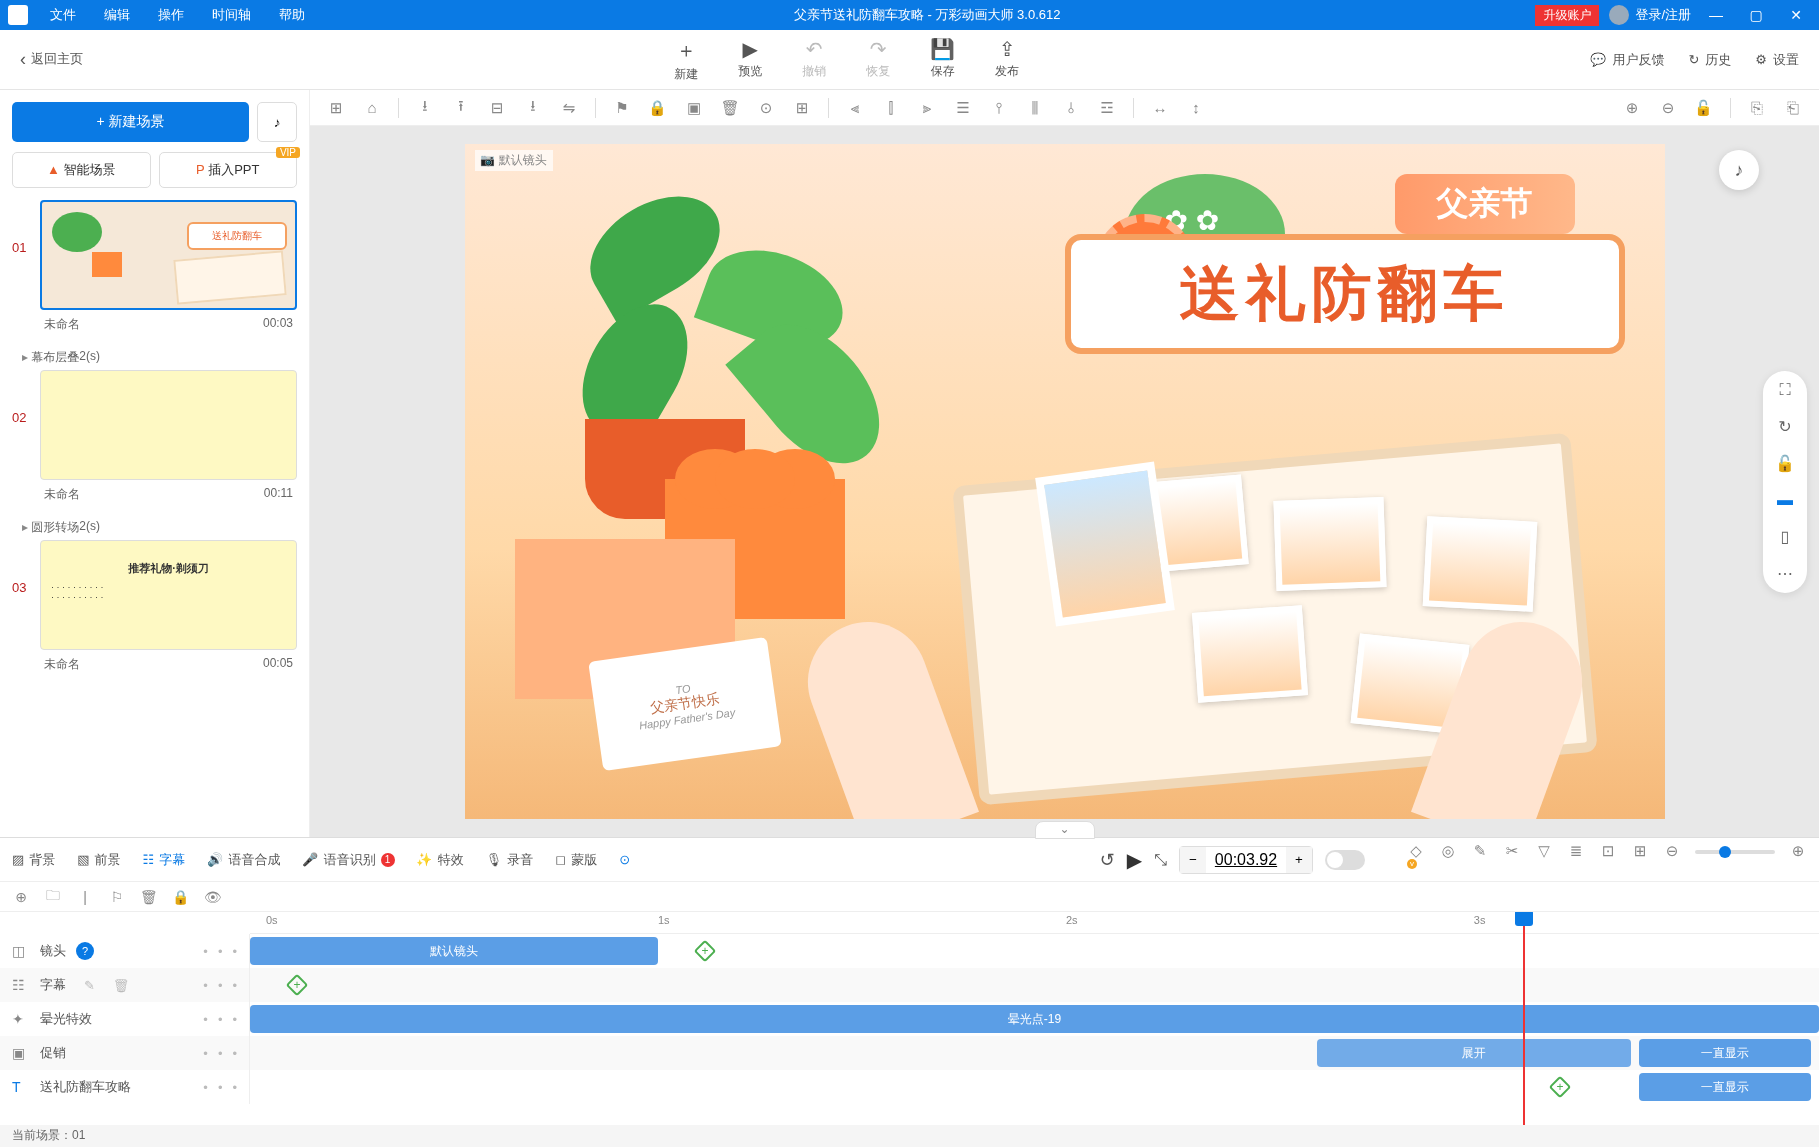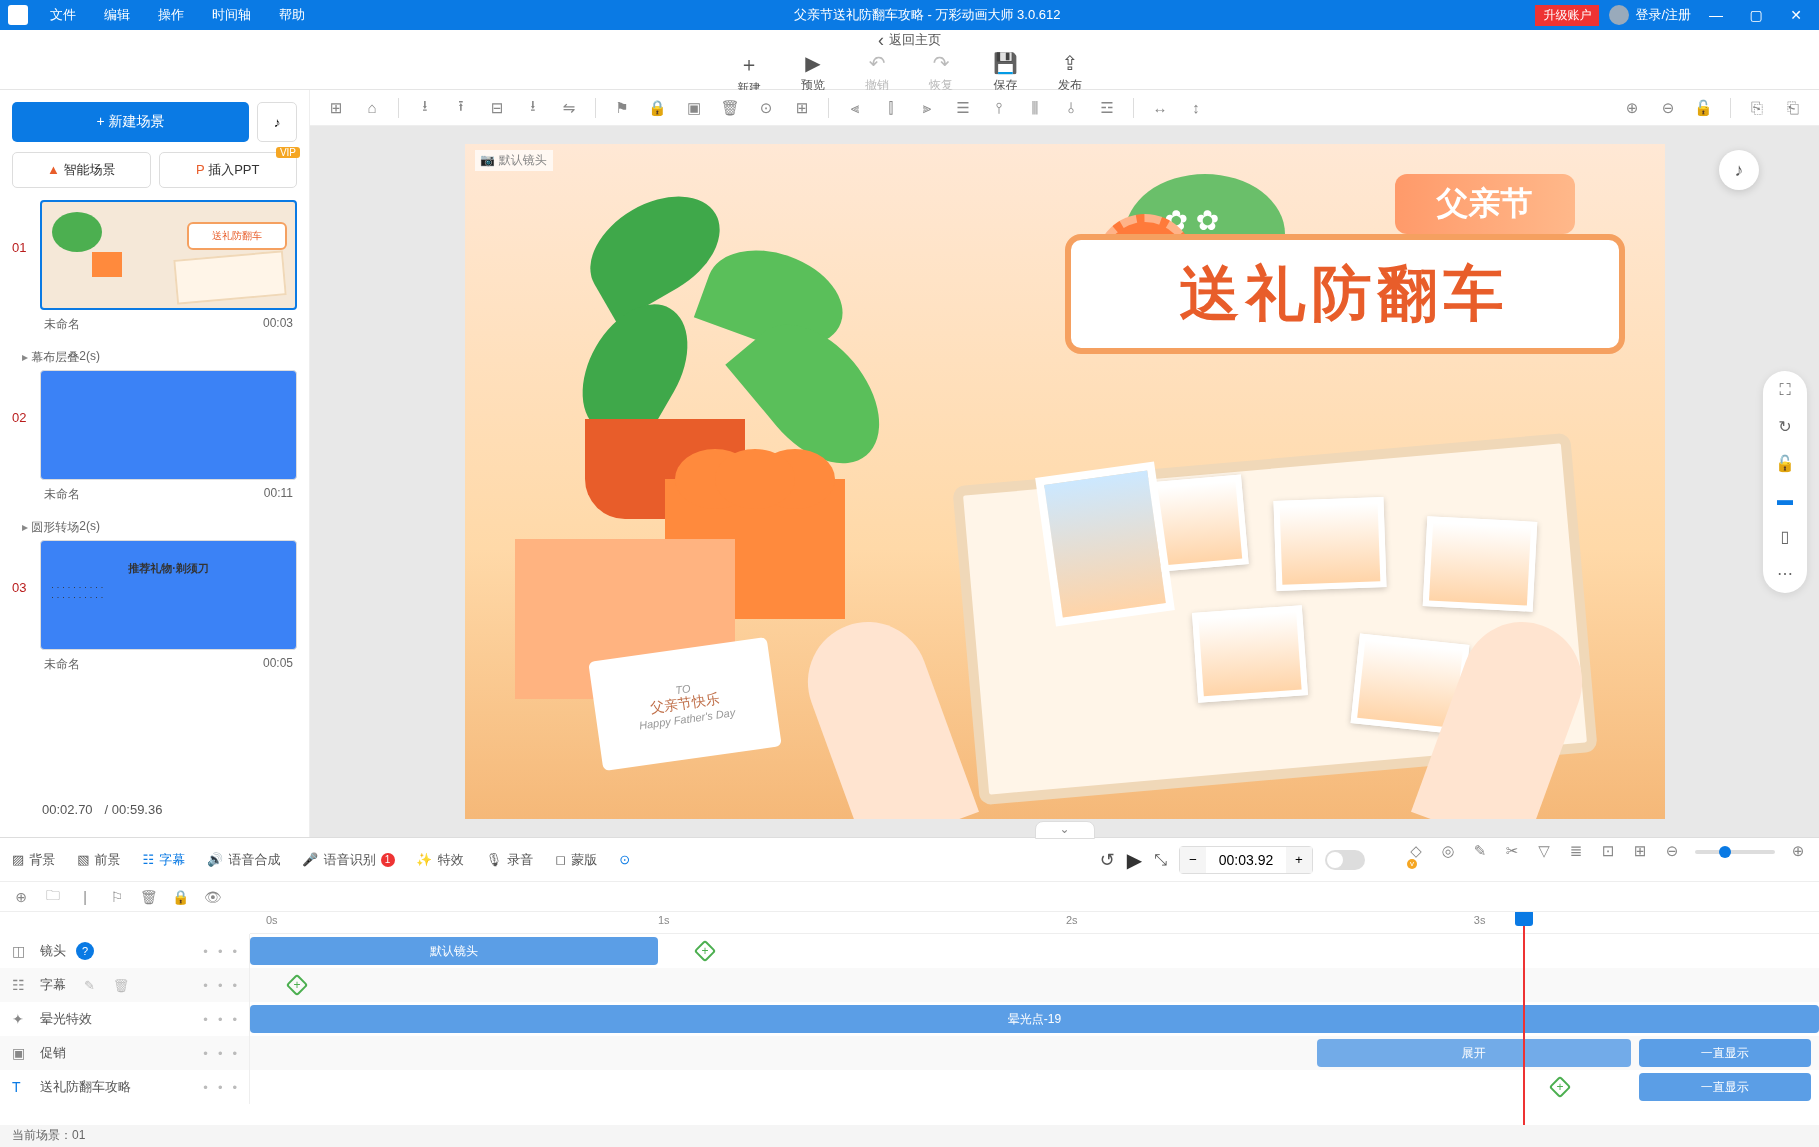--- a/index.html
+++ b/index.html
@@ -11,21 +11,21 @@
 .titlebar .menus { display: flex; gap: 0; }
 .titlebar .menu-item { padding: 0 14px; cursor: pointer; font-size: 13px; }
 .titlebar .title { flex: 1; text-align: center; font-size: 13px; font-weight: normal; }
 .titlebar .right { display: flex; align-items: center; gap: 10px; padding-right: 8px; }
 .titlebar .upgrade { background: #e33; padding: 2px 8px; font-size: 12px; }
 .titlebar .user { display: flex; align-items: center; gap: 6px; font-size: 13px; }
 .titlebar .avatar { width: 20px; height: 20px; background: #9ab; border-radius: 50%; }
 .titlebar .winbtn { width: 30px; text-align: center; font-size: 14px; }
 
 
-.maintoolbar { height: 60px; border-bottom: 1px solid #e5e5e5; display: flex; align-items: center; flex-direction: column; }
+.maintoolbar { height: 60px; border-bottom: 1px solid #e5e5e5; display: flex; align-items: center; }
 .maintoolbar .back { padding: 0 20px; color: #555; font-size: 13px; }
 .maintoolbar .back::before { content: "‹ "; font-size: 18px; vertical-align: -2px; }
 .maintoolbar .center { flex: 1; display: flex; justify-content: center; gap: 40px; }
 .maintoolbar .tbtn { display: flex; flex-direction: column; align-items: center; gap: 2px; color: #555; font-size: 12px; }
 .maintoolbar .tbtn.disabled { color: #bbb; }
 .maintoolbar .ticon { font-size: 20px; }
 .maintoolbar .rightbtns { display: flex; gap: 24px; padding-right: 20px; color: #555; font-size: 13px; }
 .maintoolbar .rbtn { display: flex; align-items: center; gap: 6px; }
 
 
@@ -37,21 +37,21 @@
 .sidebar-row2 { display: flex; gap: 8px; margin-bottom: 12px; }
 .ai-scene, .ppt-btn { flex: 1; height: 36px; border: 1px solid #ddd; border-radius: 5px; background: #fff; font-size: 13px; color: #333; position: relative; }
 .vip-badge { position: absolute; top: -6px; right: -4px; background: #f5a623; color: #fff; font-size: 10px; padding: 0 4px; border-radius: 3px; }
 
 .scenelist { flex: 1; overflow-y: auto; }
 .scene-item { display: flex; gap: 8px; margin-bottom: 6px; }
 .scene-num { width: 20px; color: #b91c1c; font-size: 13px; padding-top: 40px; }
 .scene-card { flex: 1; }
 .scene-thumb { width: 100%; height: 110px; border: 2px solid transparent; border-radius: 4px; background: #f5e8d8; position: relative; overflow: hidden; }
 .scene-thumb.selected { border-color: #0a7ae4; }
-.scene-thumb.white { background: #3b82f6; border: 1px solid #ddd; }
+.scene-thumb.white { background: #fef9c3; border: 1px solid #ddd; }
 .scene-meta { display: flex; justify-content: space-between; padding: 6px 4px; color: #666; font-size: 12px; }
 .scene-trans { display: flex; padding: 4px 10px; color: #666; font-size: 12px; }
 .scene-trans .play { color: #888; }
 .sidecounter { display: flex; gap: 12px; padding: 8px 30px; color: #555; font-size: 13px; }
 
 
 .canvas-area { flex: 1; display: flex; flex-direction: column; background: #fff; position: relative; }
 .canvas-toolbar { height: 36px; border-bottom: 1px solid #eee; display: flex; align-items: center; padding: 0 12px; gap: 8px; color: #888; }
 .canvas-toolbar .tb { width: 28px; text-align: center; font-size: 15px; }
 .canvas-toolbar .sep { width: 1px; height: 20px; background: #ddd; margin: 0 4px; }
@@ -98,21 +98,21 @@
 
 .bottom { height: 310px; border-top: 1px solid #ddd; display: flex; flex-direction: column; }
 .btabs { height: 44px; display: flex; align-items: center; padding: 0 12px; gap: 22px; border-bottom: 1px solid #eee; color: #555; font-size: 13px; }
 .btabs .btab { display: flex; align-items: center; gap: 5px; cursor: pointer; }
 .btabs .btab.active { color: #0a7ae4; }
 .btabs .badge { width: 14px; height: 14px; background: #e33; color: #fff; border-radius: 50%; font-size: 10px; display: inline-flex; align-items: center; justify-content: center; }
 .btabs .spacer { flex: 1; }
 .btabs .timectl { display: flex; align-items: center; gap: 12px; }
 .btabs .timebox { display: flex; align-items: center; border: 1px solid #ddd; border-radius: 4px; }
 .btabs .timebox button { width: 26px; height: 26px; border: none; background: #f5f5f5; }
-.btabs .timebox input { width: 80px; border: none; text-align: center; font-size: 14px; }
+.btabs .timebox input { width: 80px; border: none; text-align: center; font-size: 16px; text-decoration: underline; }
 .btabs .switch { width: 40px; height: 20px; background: #ddd; border-radius: 10px; position: relative; }
 .btabs .switch::after { content:""; position:absolute; width:16px; height:16px; background:#fff; border-radius:50%; top:2px; left:2px; }
 .btabs .ricons { display: flex; gap: 14px; color: #888; font-size: 15px; padding-left: 20px; }
 .btabs .ricons .oi { width:18px; text-align:center; }
 .btabs .ricons .vip::after { content:"v"; color:#fff; background:#f5a623; font-size:8px; border-radius:50%; width:10px; height:10px; display:inline-block; position:relative; top:-8px; left:-4px; line-height:10px; }
 
 .timeline-tools { height: 30px; display: flex; align-items: center; gap: 14px; padding: 0 12px; color: #888; font-size: 14px; border-bottom: 1px solid #eee; }
 .timeline-tools .tt { width: 18px; text-align: center; }
 
 .timeline { flex: 1; position: relative; overflow: hidden; }
@@ -269,24 +269,20 @@
                 <div>· · · · · · · · · ·</div>
                 <div>· · · · · · · · · ·</div>
               </div>
           </div>
           <div class="scene-meta">
               <span>未命名</span>
               <span>00:05</span>
             </div>
         </div>
       </div>
-    </div>
-    <div class="sidecounter">
-      <span>00:02.70</span>
-      <span>/ 00:59.36</span>
     </div>
   </div>
 
   <div class="canvas-area">
     <div class="canvas-toolbar">
       <div class="tb">⊞</div>
       <div class="tb">⌂</div>
       <div class="sep"></div>
       <div class="tb">⭳</div>
       <div class="tb">⭱</div>

